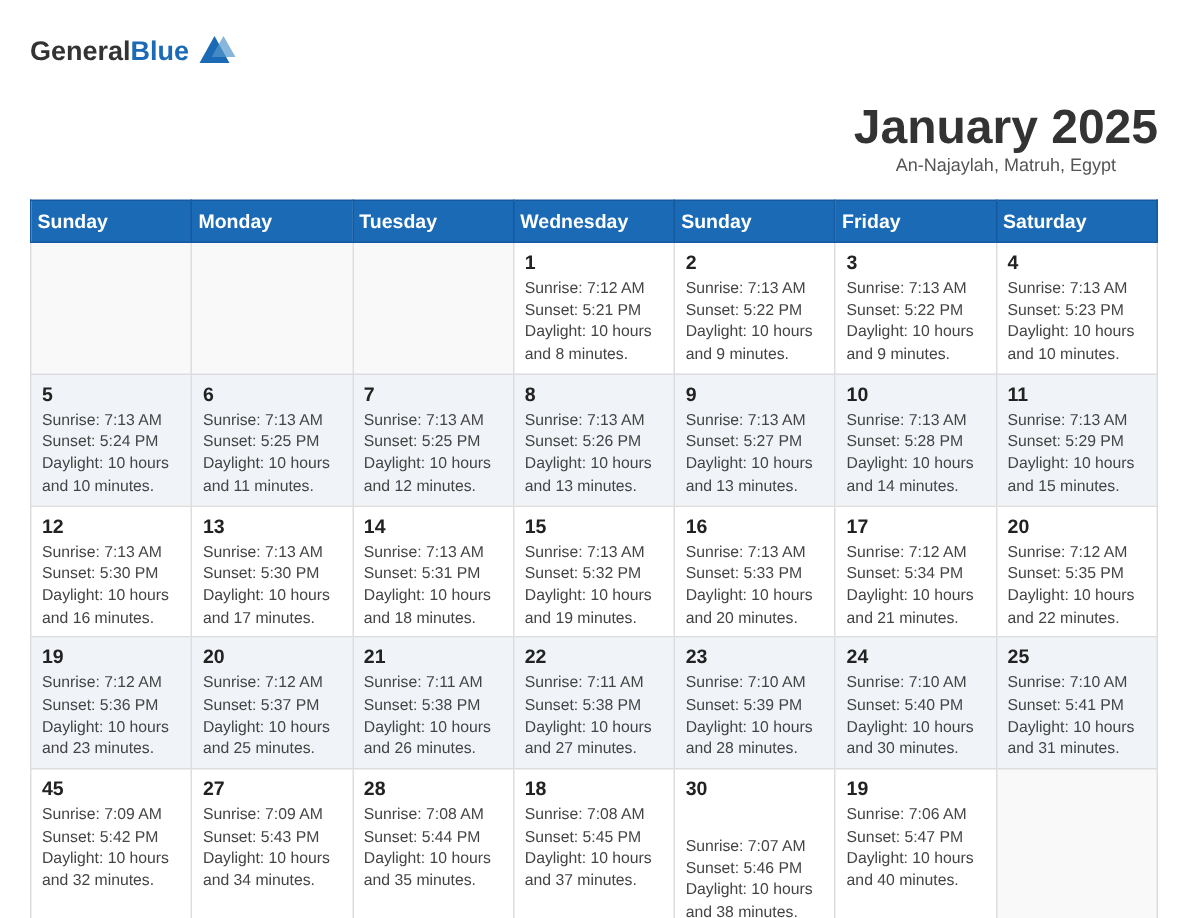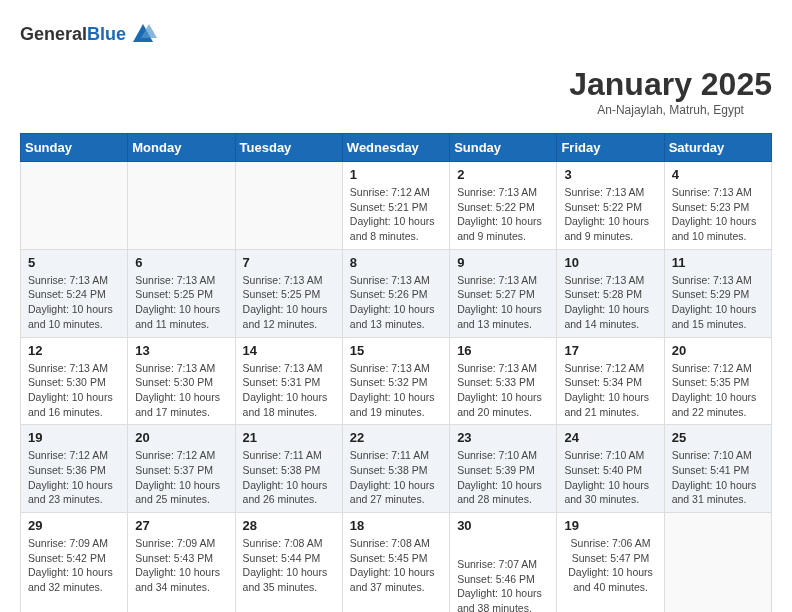--- a/index.html
+++ b/index.html
@@ -292,21 +292,21 @@
         <td>
           <div class="day-number">25</div>
           <div class="cell-info" style="white-space: pre-line;">Sunrise: 7:10 AM
 Sunset: 5:41 PM
 Daylight: 10 hours
 and 31 minutes.</div>
         </td>
       </tr>
       <tr>
         <td>
-          <div class="day-number">29</div>
+          <div class="day-number">45</div>
           <div class="cell-info" style="white-space: pre-line;">Sunrise: 7:09 AM
 Sunset: 5:42 PM
 Daylight: 10 hours
 and 32 minutes.</div>
         </td>
         <td>
           <div class="day-number">27</div>
           <div class="cell-info" style="white-space: pre-line;">Sunrise: 7:09 AM
 Sunset: 5:43 PM
 Daylight: 10 hours
@@ -328,21 +328,21 @@
         </td>
         <td>
           <div class="day-number">30</div>
           <div class="cell-info" style="white-space: pre-line; margin-top: 24px;">Sunrise: 7:07 AM
 Sunset: 5:46 PM
 Daylight: 10 hours
 and 38 minutes.</div>
         </td>
         <td>
           <div class="day-number">19</div>
-          <div class="cell-info" style="white-space: pre-line; text-align: center;">Sunrise: 7:06 AM
+          <div class="cell-info" style="white-space: pre-line;">Sunrise: 7:06 AM
 Sunset: 5:47 PM
 Daylight: 10 hours
 and 40 minutes.</div>
         </td>
         <td class="empty"></td>
       </tr>
     </tbody>
 </table>
 
 </body></html>

